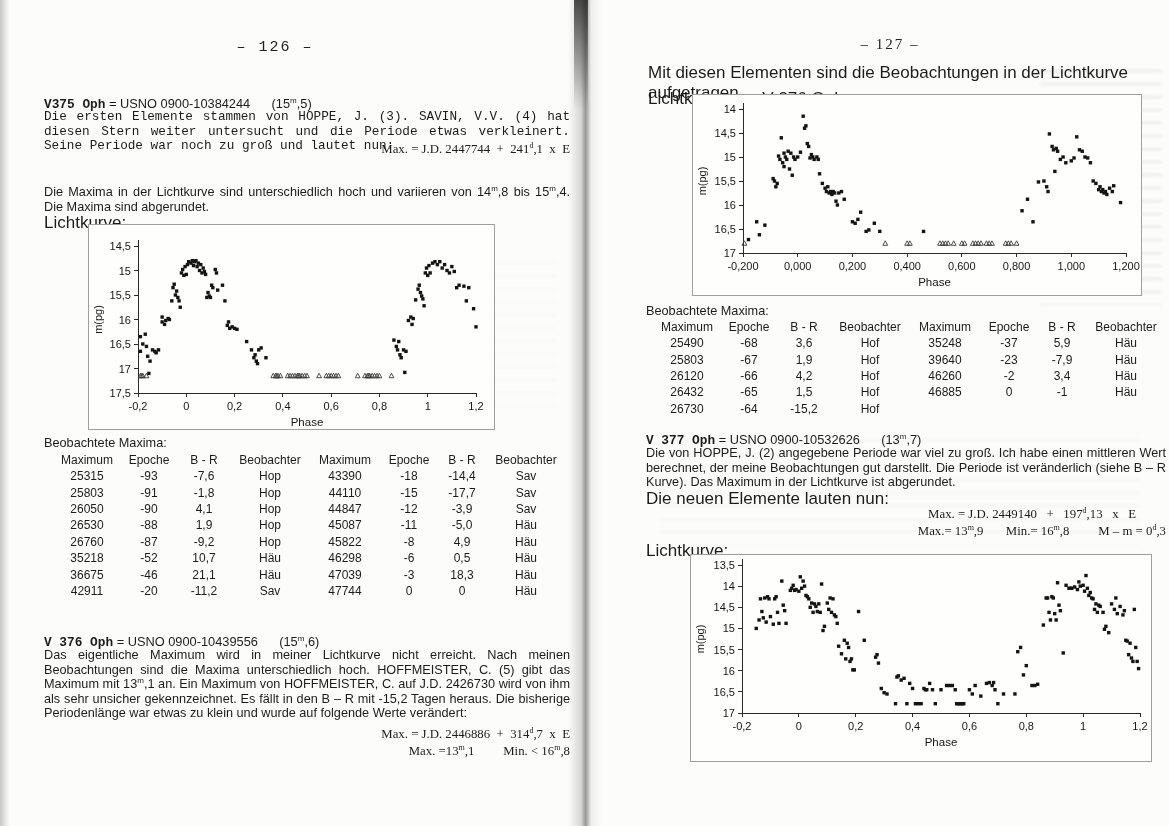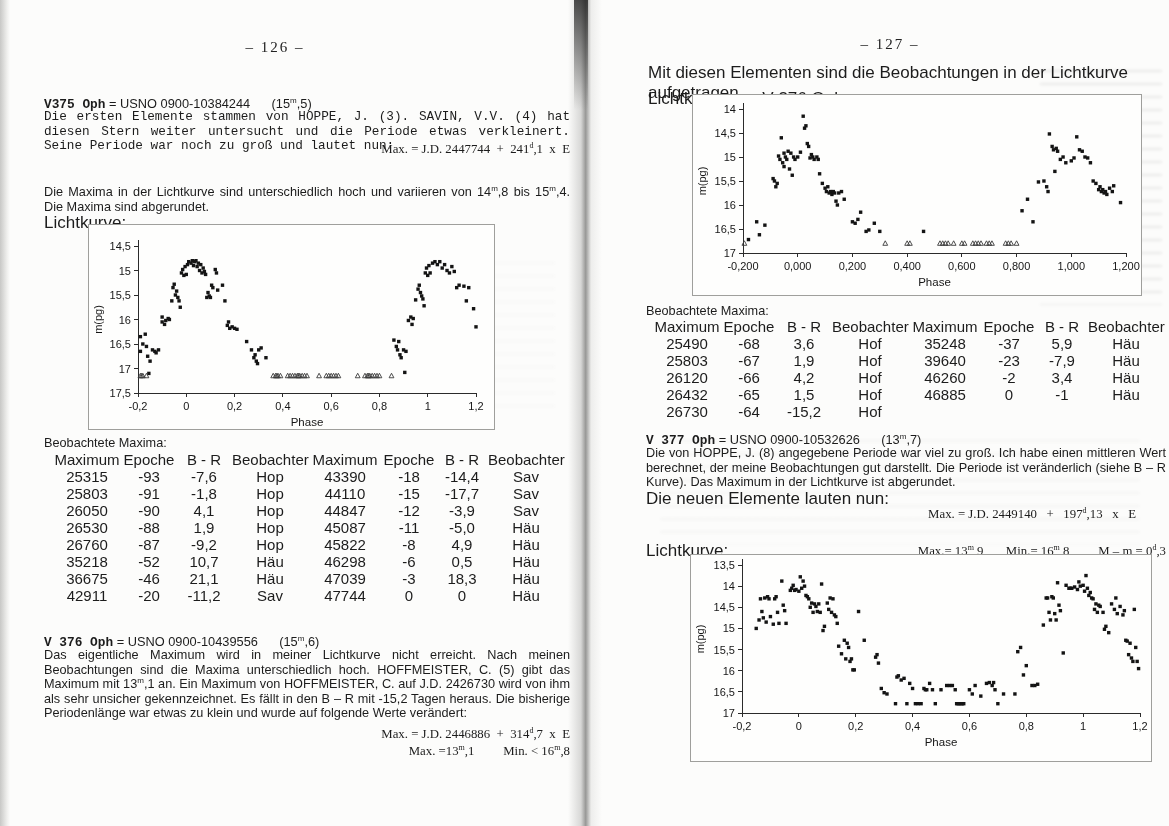--- a/index.html
+++ b/index.html
@@ -7,21 +7,21 @@
         font-family:"Liberation Sans",sans-serif;color:#1c1c1c;}
   .abs{position:absolute;}
   .pagenum{font-family:"Liberation Serif",serif;font-size:15px;letter-spacing:2px;text-align:center;color:#222;}
   .heading{font-size:12.8px;white-space:pre;}
   .heading .b{font-weight:bold;font-family:Liberation Mono, monospace;}
   .para{font-size:12.7px;line-height:14.6px;text-align:justify;}
   .line{font-size:17px;}
   .formula{font-size:12.8px;line-height:17px;text-align:right;white-space:pre;font-family:Liberation Serif, serif;}
   sup{font-size:8px;line-height:0;}
   .tbltitle{font-size:12.7px;}
-  .maxtable{table-layout:fixed;width:512px;border-collapse:collapse;font-size:15px;}
+  .maxtable{table-layout:fixed;width:512px;border-collapse:collapse;font-size:12px;}
   .maxtable th{font-weight:normal;text-align:center;padding:0;height:17px;}
   .maxtable td{text-align:center;padding:0;height:16.4px;}
   .maxtable th:nth-child(1),.maxtable td:nth-child(1){width:70px;}
   .maxtable th:nth-child(2),.maxtable td:nth-child(2){width:54px;}
   .maxtable th:nth-child(3),.maxtable td:nth-child(3){width:56px;}
   .maxtable th:nth-child(4),.maxtable td:nth-child(4){width:76px;}
   .maxtable th:nth-child(5),.maxtable td:nth-child(5){width:74px;}
   .maxtable th:nth-child(6),.maxtable td:nth-child(6){width:54px;}
   .maxtable th:nth-child(7),.maxtable td:nth-child(7){width:52px;}
   .maxtable th:nth-child(8),.maxtable td:nth-child(8){width:76px;}
@@ -42,21 +42,21 @@
 <div class="scan">
 
   <div class="abs edge-left"></div>
   <div class="abs gutter"></div>
   <div class="abs gutter-top"></div>
   <div class="ghost" style="left:1040px;top:70px;width:122px;height:235px;opacity:.28;"></div>
   <div class="ghost" style="left:660px;top:440px;width:480px;height:105px;opacity:.10;"></div>
   <div class="ghost" style="left:705px;top:565px;width:430px;height:175px;opacity:.08;"></div>
   <div class="ghost" style="left:300px;top:262px;width:255px;height:145px;opacity:.07;"></div>
 
-  <div class="abs pagenum" style="left:175px;top:39px;width:200px;">–  126  –</div>
+  <div class="abs pagenum" style="left:175px;top:39px;width:200px;font-family:Liberation Mono, monospace;">–  126  –</div>
 
   <div class="abs heading" style="left:44px;top:96px;"><span class="b">V375 Oph</span><span> = USNO 0900-10384244      (15</span><sup>m</sup><span>,5)</span></div>
   <div class="abs para" style="left:44px;top:110px;width:526px;font-family:Liberation Mono, monospace;">Die ersten Elemente stammen von HOPPE, J. (3). SAVIN, V.V. (4) hat diesen Stern weiter untersucht und die Periode etwas verkleinert. Seine Periode war noch zu groß und lautet nun:</div>
   <div class="abs formula" style="left:44px;top:141px;width:526px;"><span>Max. = J.D. 2447744  +  241</span><sup>d</sup><span>,1  x  E</span></div>
   <div class="abs para" style="left:44px;top:185px;width:526px;"><span>Die Maxima in der Lichtkurve sind unterschiedlich hoch und variieren von 14</span><sup>m</sup><span>,8 bis 15</span><sup>m</sup><span>,4. Die Maxima sind abgerundet.</span></div>
   <div class="abs line" style="left:44px;top:213px;">Lichtkurve:</div>
 
   <svg class="abs chartbox" style="left:88px;top:224px;" width="405" height="204">
       <path d="M49 15 V168 H387" stroke="#2b2b2b" fill="none" stroke-width="1" shape-rendering="crispEdges"></path>
       <line x1="45" y1="21" x2="49" y2="21" stroke="#2b2b2b" stroke-width="1" shape-rendering="crispEdges"></line>
@@ -567,24 +567,24 @@
           <td>Hof</td>
           <td></td>
           <td></td>
           <td></td>
           <td></td>
         </tr>
       </tbody>
     </table>
 
   <div class="abs heading" style="left:646px;top:432px;"><span class="b">V 377 Oph</span><span> = USNO 0900-10532626      (13</span><sup>m</sup><span>,7)</span></div>
-  <div class="abs para" style="left:646px;top:446px;width:520px;">Die von HOPPE, J. (8) angegebene Periode war viel zu groß. Ich habe einen mittleren Wert berechnet, der meine Beobachtungen gut darstellt. Die Periode ist veränderlich (siehe B – R Kurve). Das Maximum in der Lichtkurve ist abgerundet.</div>
+  <div class="abs para" style="left:646px;top:446px;width:520px;">Die von HOPPE, J. (2) angegebene Periode war viel zu groß. Ich habe einen mittleren Wert berechnet, der meine Beobachtungen gut darstellt. Die Periode ist veränderlich (siehe B – R Kurve). Das Maximum in der Lichtkurve ist abgerundet.</div>
   <div class="abs line" style="left:646px;top:489px;">Die neuen Elemente lauten nun:</div>
   <div class="abs formula" style="left:616px;top:506px;width:520px;"><span>Max. = J.D. 2449140   +   197</span><sup>d</sup><span>,13   x   E</span></div>
-  <div class="abs formula" style="left:646px;top:523px;width:520px;margin-top:20px;"><span>Max.= 13</span><sup>m</sup><span>,9       Min.= 16</span><sup>m</sup><span>,8         M – m = 0</span><sup>d</sup><span>,3</span></div>
+  <div class="abs formula" style="left:646px;top:523px;width:520px;"><span>Max.= 13</span><sup>m</sup><span>,9       Min.= 16</span><sup>m</sup><span>,8         M – m = 0</span><sup>d</sup><span>,3</span></div>
   <div class="abs line" style="left:646px;top:541px;">Lichtkurve:</div>
 
   <svg class="abs chartbox" style="left:690px;top:554px;" width="460" height="206">
       <path d="M51 4 V158 H449" stroke="#2b2b2b" fill="none" stroke-width="1" shape-rendering="crispEdges"></path>
       <line x1="47" y1="10" x2="51" y2="10" stroke="#2b2b2b" stroke-width="1" shape-rendering="crispEdges"></line>
       <text x="44" y="14" text-anchor="end" font-size="11">13,5</text>
       <line x1="47" y1="31.142857142857142" x2="51" y2="31.142857142857142" stroke="#2b2b2b" stroke-width="1" shape-rendering="crispEdges"></line>
       <text x="44" y="35.14285714285714" text-anchor="end" font-size="11">14</text>
       <line x1="47" y1="52.285714285714285" x2="51" y2="52.285714285714285" stroke="#2b2b2b" stroke-width="1" shape-rendering="crispEdges"></line>
       <text x="44" y="56.285714285714285" text-anchor="end" font-size="11">14,5</text>

